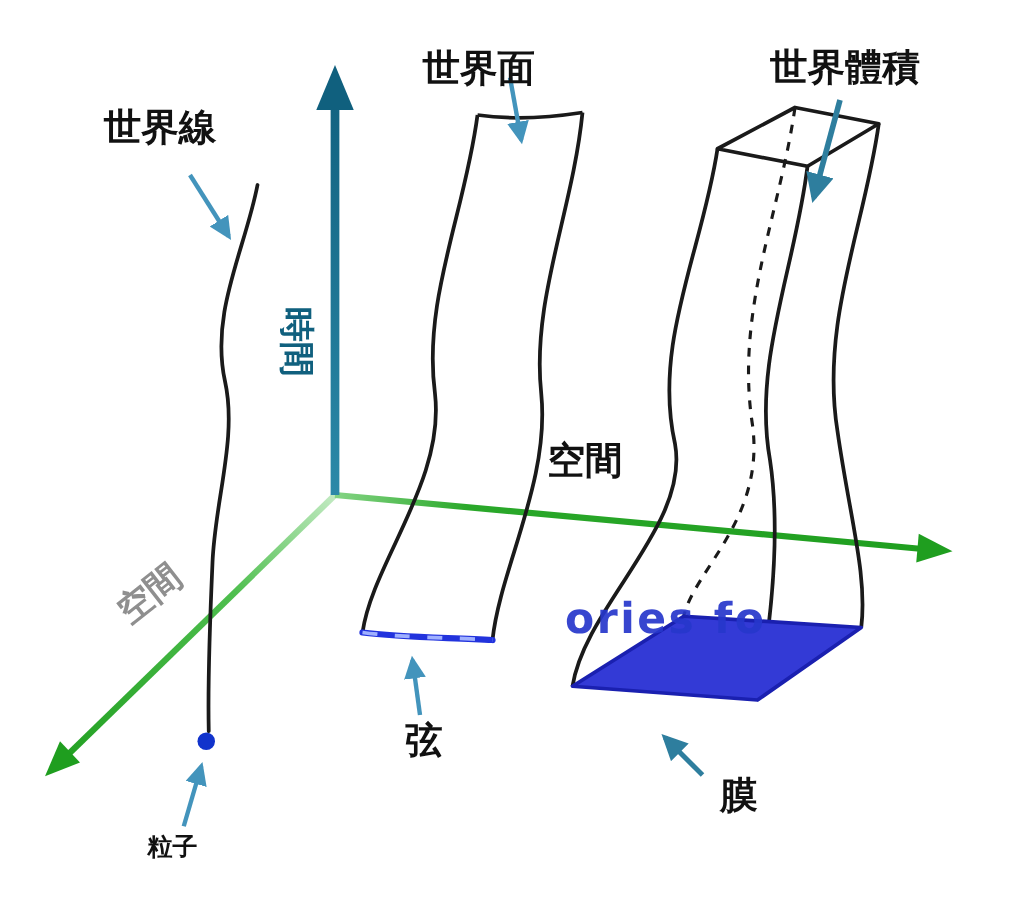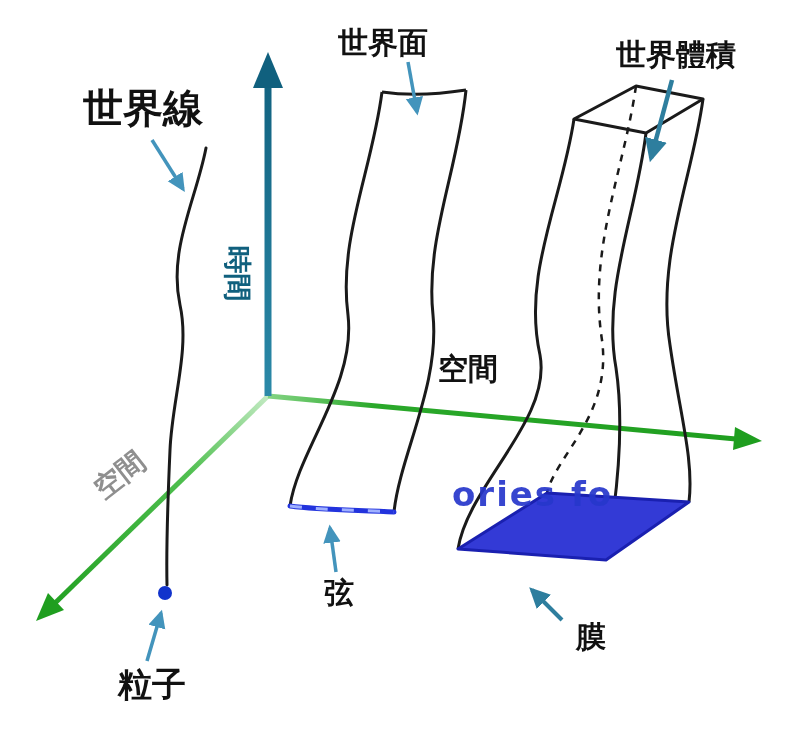--- a/index.html
+++ b/index.html
@@ -12,33 +12,33 @@
   }
   .stage svg{position:absolute;left:0;top:0;}
   .lbl{
     position:absolute;
     font-weight:bold;
     color:#111111;
     white-space:nowrap;
     line-height:1.1;
     user-select:none;
   }
-  .lbl-worldline{left:83px;top:86px;font-size:40px;}
-  .lbl-worldsheet{left:338px;top:26px;font-size:30px;}
+  .lbl-worldline{left:83px;top:86px;font-size:30px;}
+  .lbl-worldsheet{left:338px;top:39px;font-size:30px;}
   .lbl-worldvolume{left:616px;top:38px;font-size:30px;text-align:right;}
   .lbl-space-right{left:438px;top:352px;font-size:30px;}
   .lbl-space-left{
     left:92px;top:460px;font-size:28px;color:#8f8f8f;
     transform:rotate(-38deg);transform-origin:center;
   }
   .lbl-time{
     left:205px;top:258px;width:64px;text-align:center;font-size:28px;
     color:#10607e;transform:rotate(90deg);transform-origin:center;
   }
-  .lbl-particle{left:118px;top:666px;font-size:34px;}
+  .lbl-particle{left:118px;top:666px;font-size:20px;}
   .lbl-string{left:324px;top:576px;font-size:30px;}
   .lbl-brane{left:576px;top:620px;font-size:30px;}
 </style>
 </head>
 <body>
 
 <div class="stage">
 
   <svg width="811" height="735" viewBox="0 0 811 735">
     <defs>

